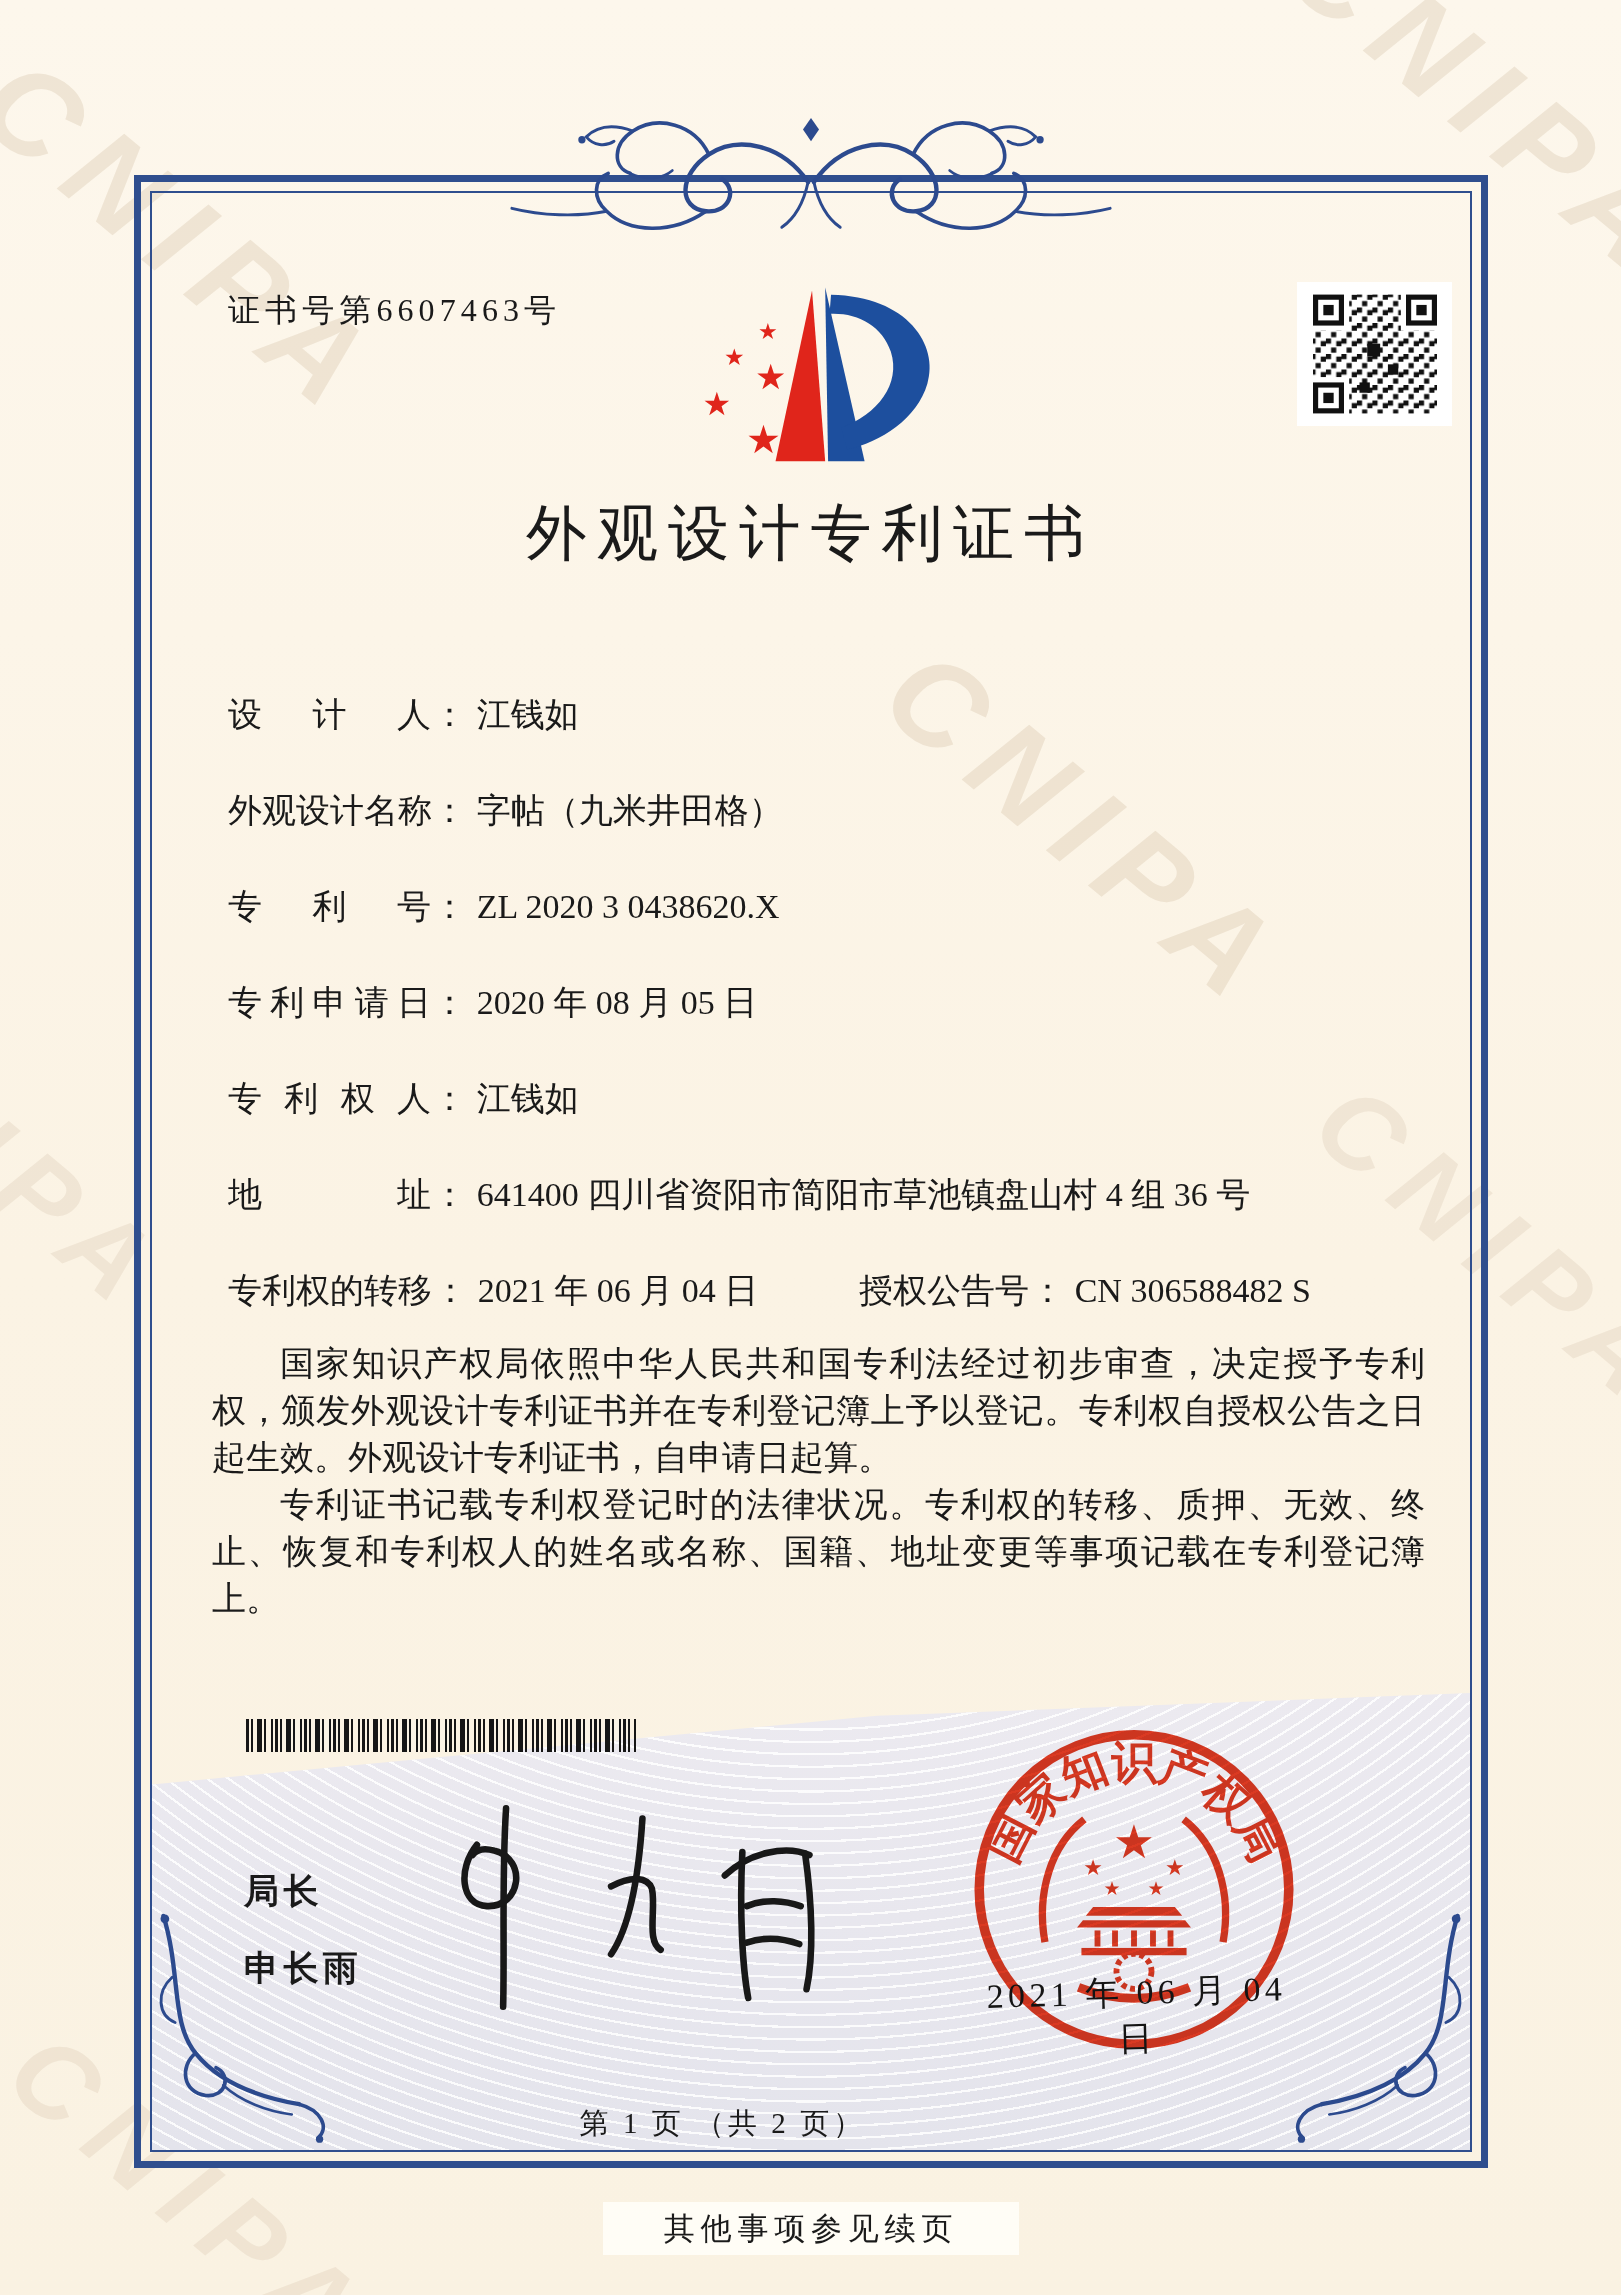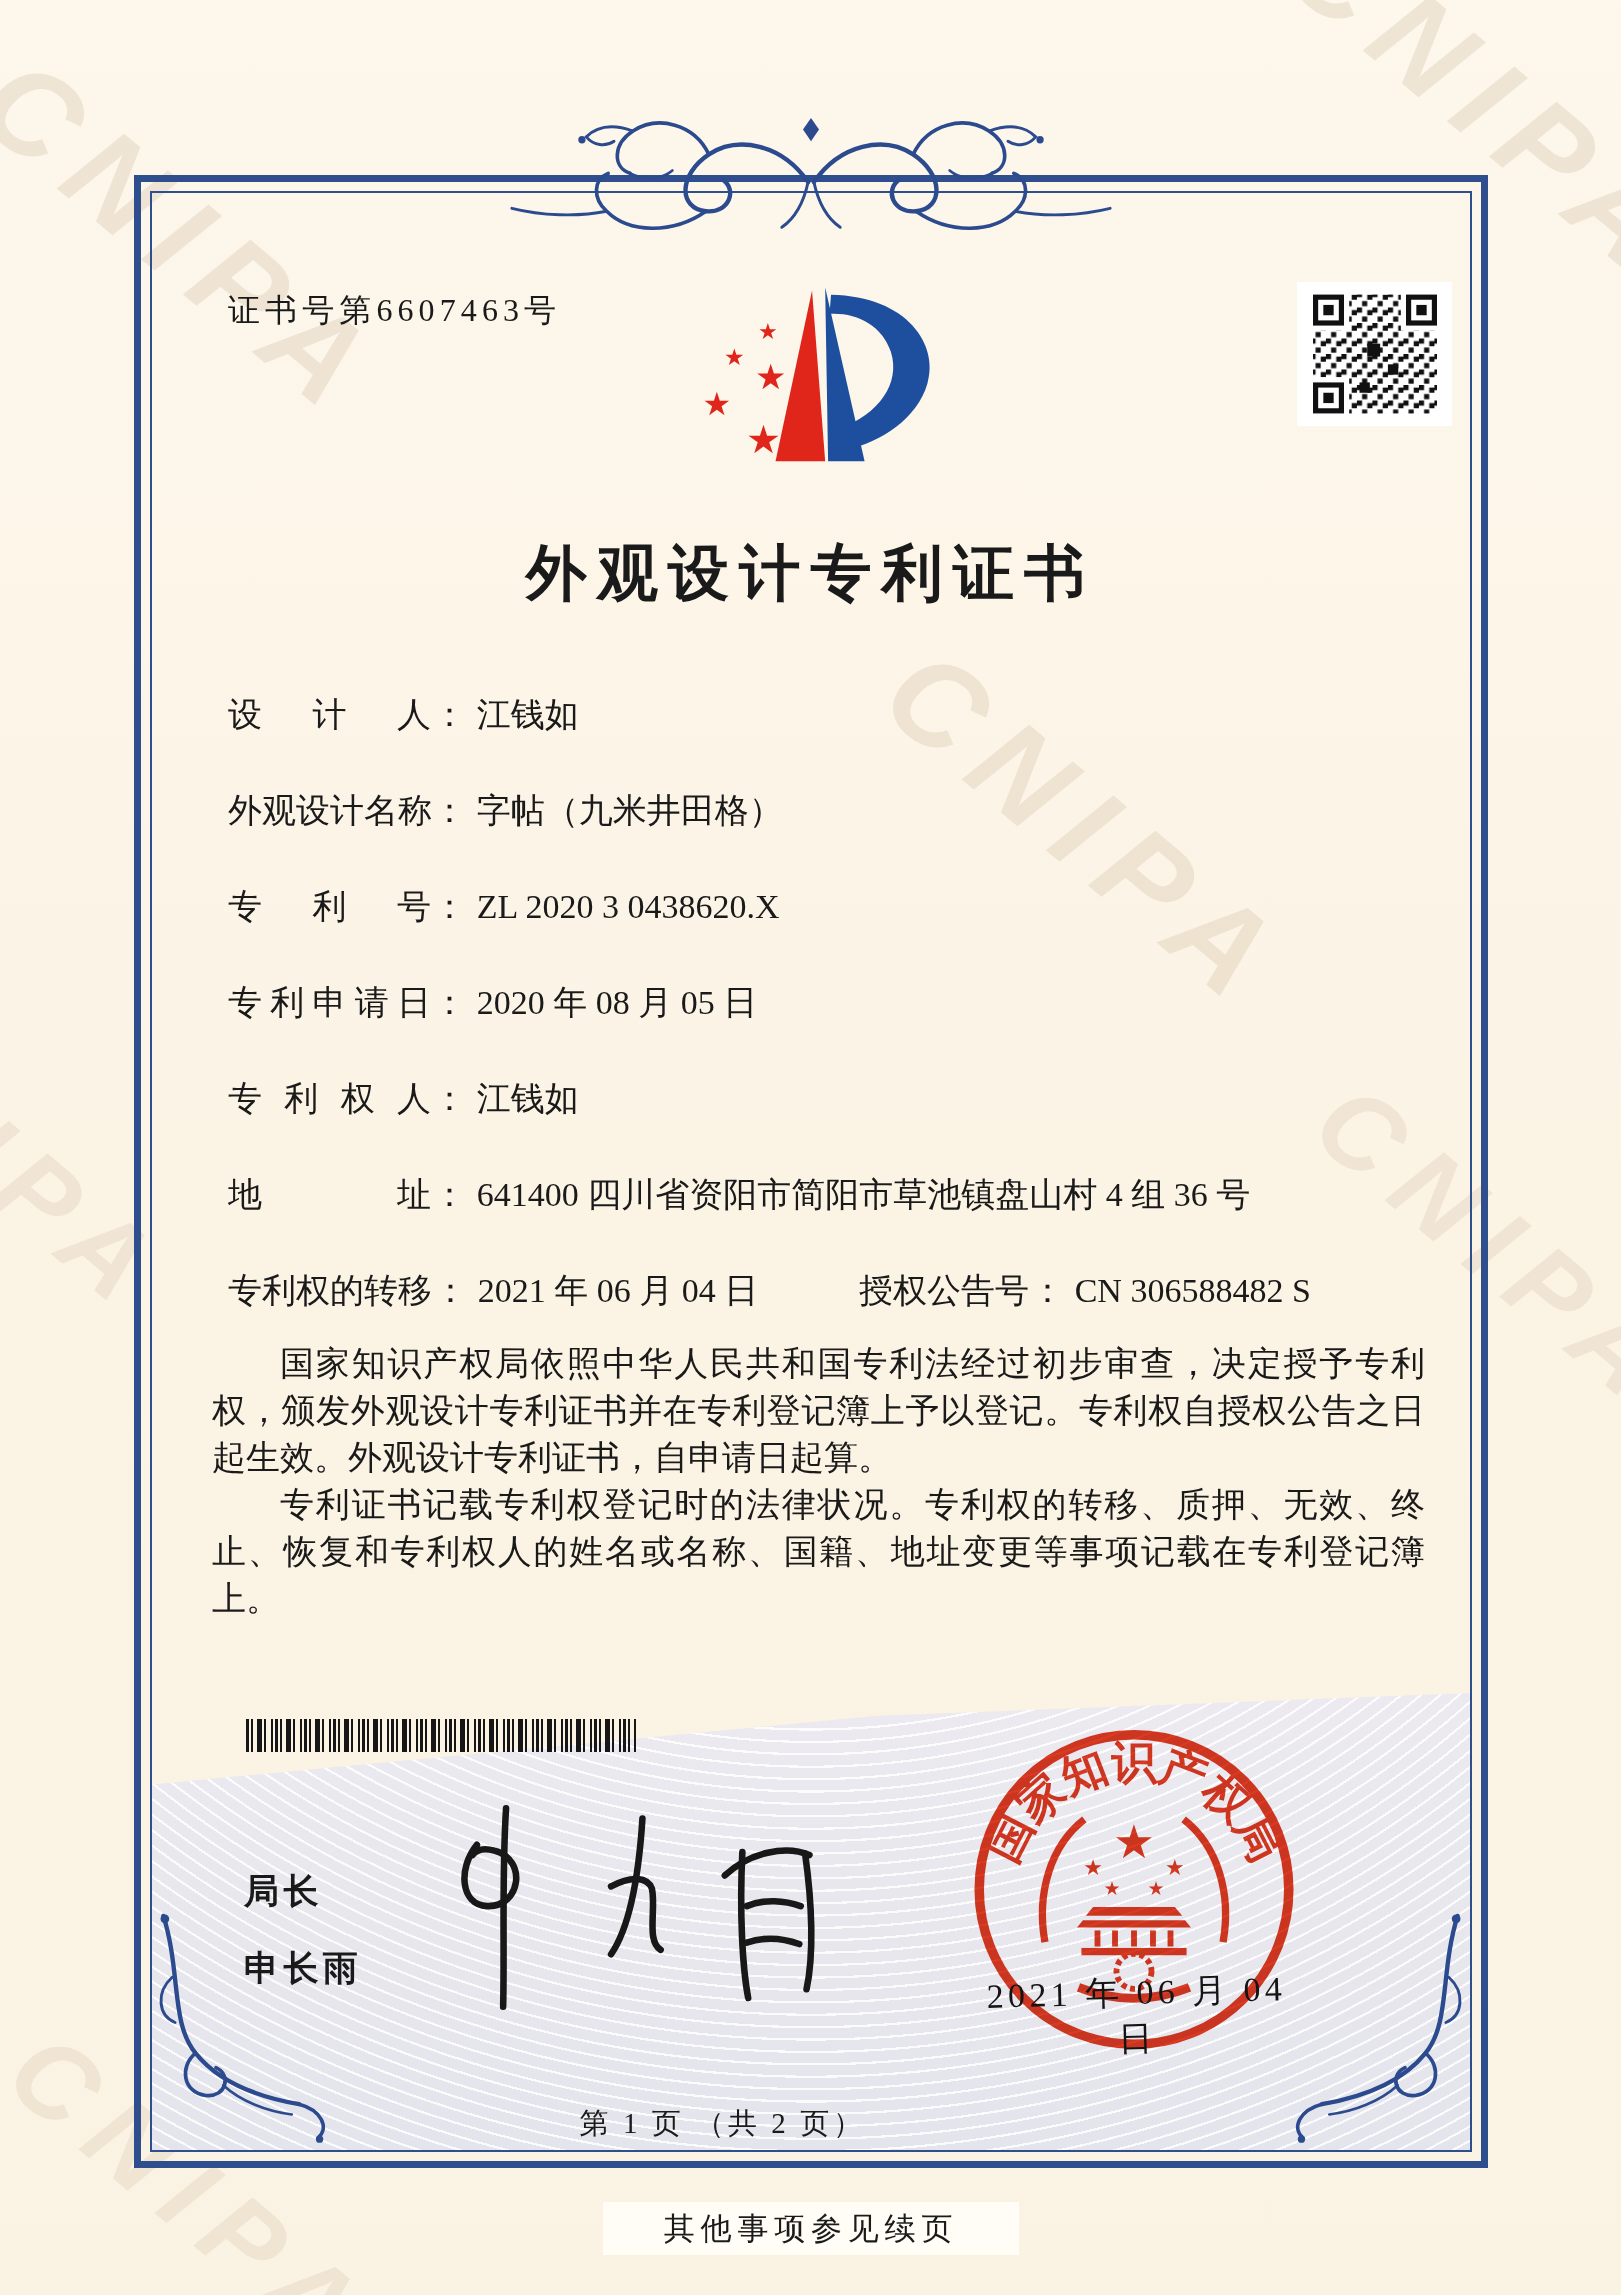--- a/index.html
+++ b/index.html
@@ -37,21 +37,21 @@
   .corner-br{position:absolute; left:1281px; top:1910px; z-index:4; transform:scaleX(-1);}
   
   .cert-no{position:absolute; left:228px; top:289px; z-index:5;
     font-size:32px; letter-spacing:5.1px;}
   .logo{position:absolute; left:682px; top:270px; width:263px; height:208px; z-index:5;}
   .logo .lstar{position:absolute; color:#e0251b; line-height:1;
     font-family:"DejaVu Sans","Liberation Sans",sans-serif;}
   .qr-box{position:absolute; left:1297px; top:282px; width:155px; height:144px;
     background:#ffffff; z-index:5; display:flex; align-items:center; justify-content:center;}
   .title{position:absolute; left:0; top:493px; width:1621px; text-align:center; z-index:5;
-    font-size:61px; font-weight:bold; letter-spacing:10.2px;margin-top:40px;}
+    font-size:61px; font-weight:normal; letter-spacing:10.2px;}
   
   .fields{position:absolute; left:228px; top:692px; z-index:5; font-size:34px; white-space:nowrap;}
   .frow{height:96px; position:relative;}
   .flabel{display:inline-block; width:203px; text-align:justify; text-align-last:justify;
     vertical-align:top;}
   .fcolon{margin-left:1.5px;}
   .fvalue{margin-left:10.2px;}
   .grant-no{position:absolute; left:595px; top:0;margin-left:36px;}
   
   .body-text{position:absolute; left:212px; top:1340px; width:1213px; z-index:5;

